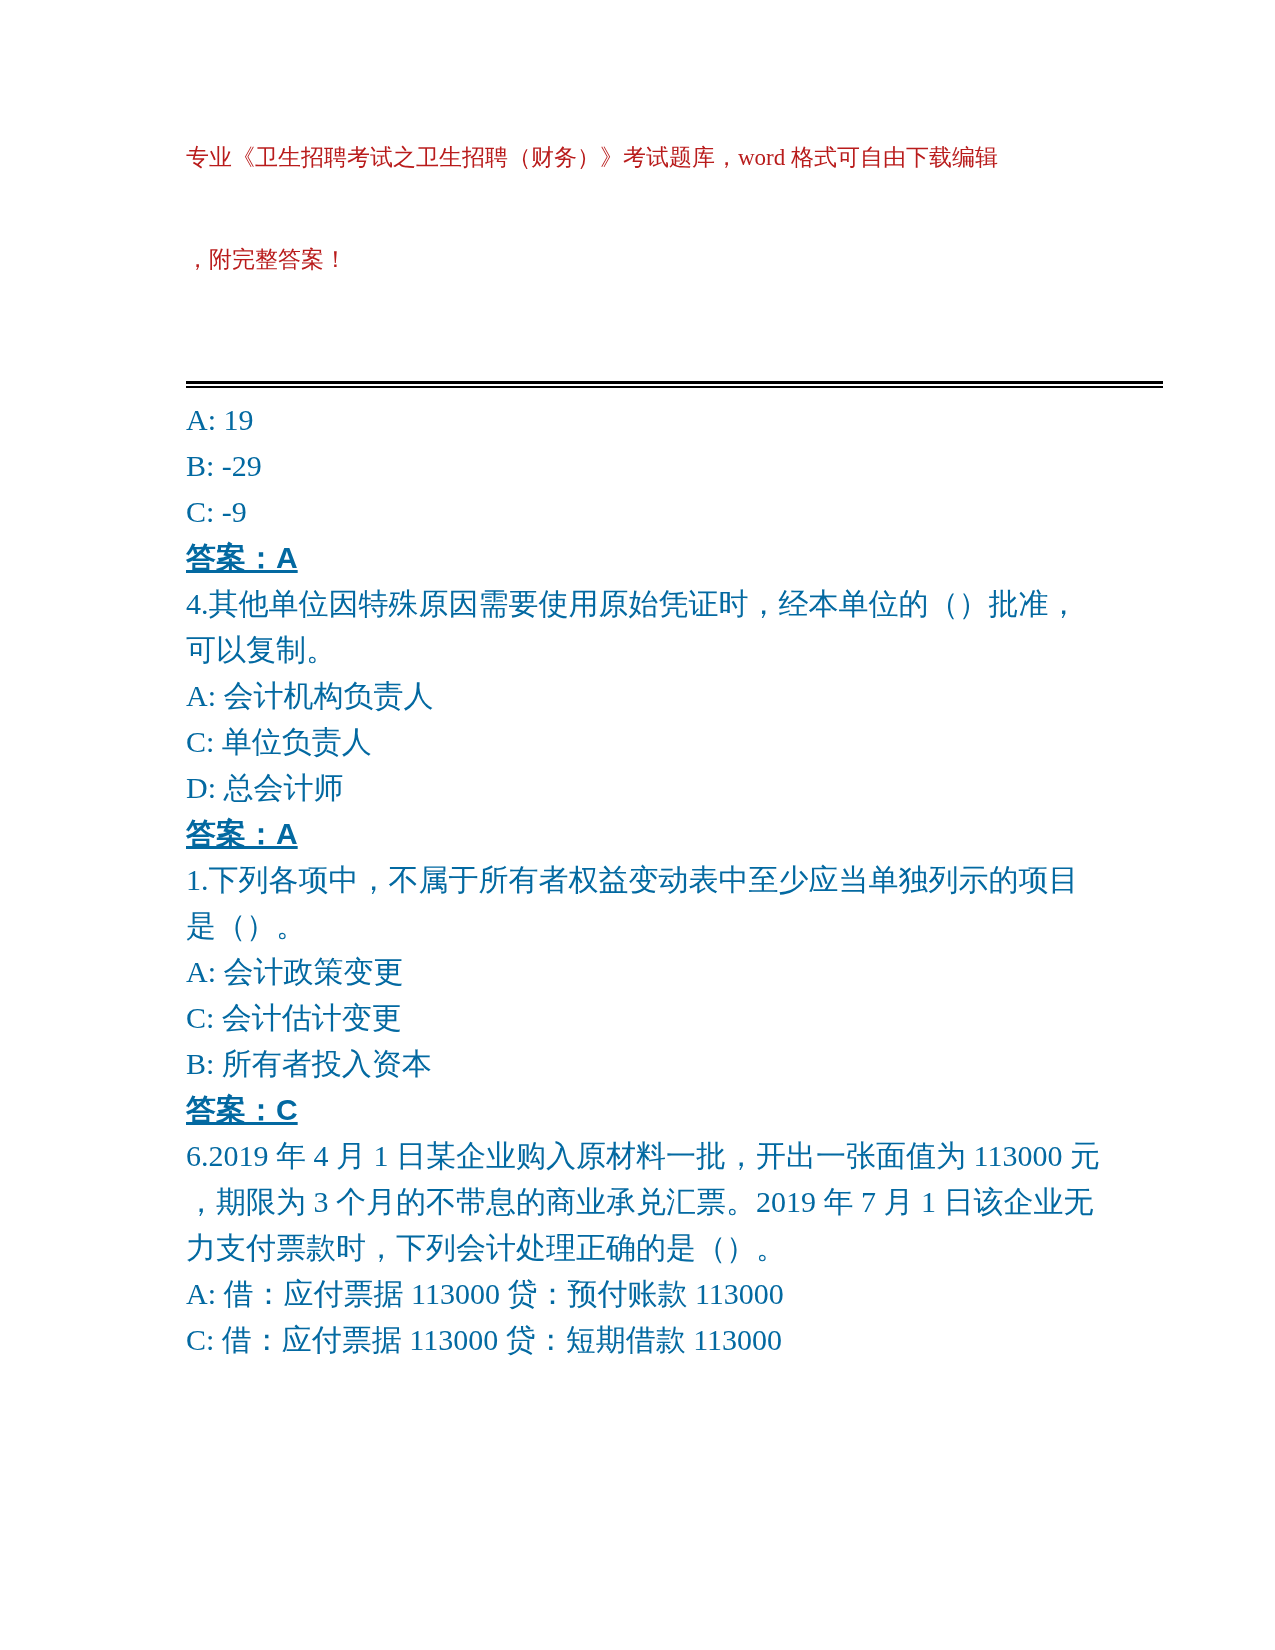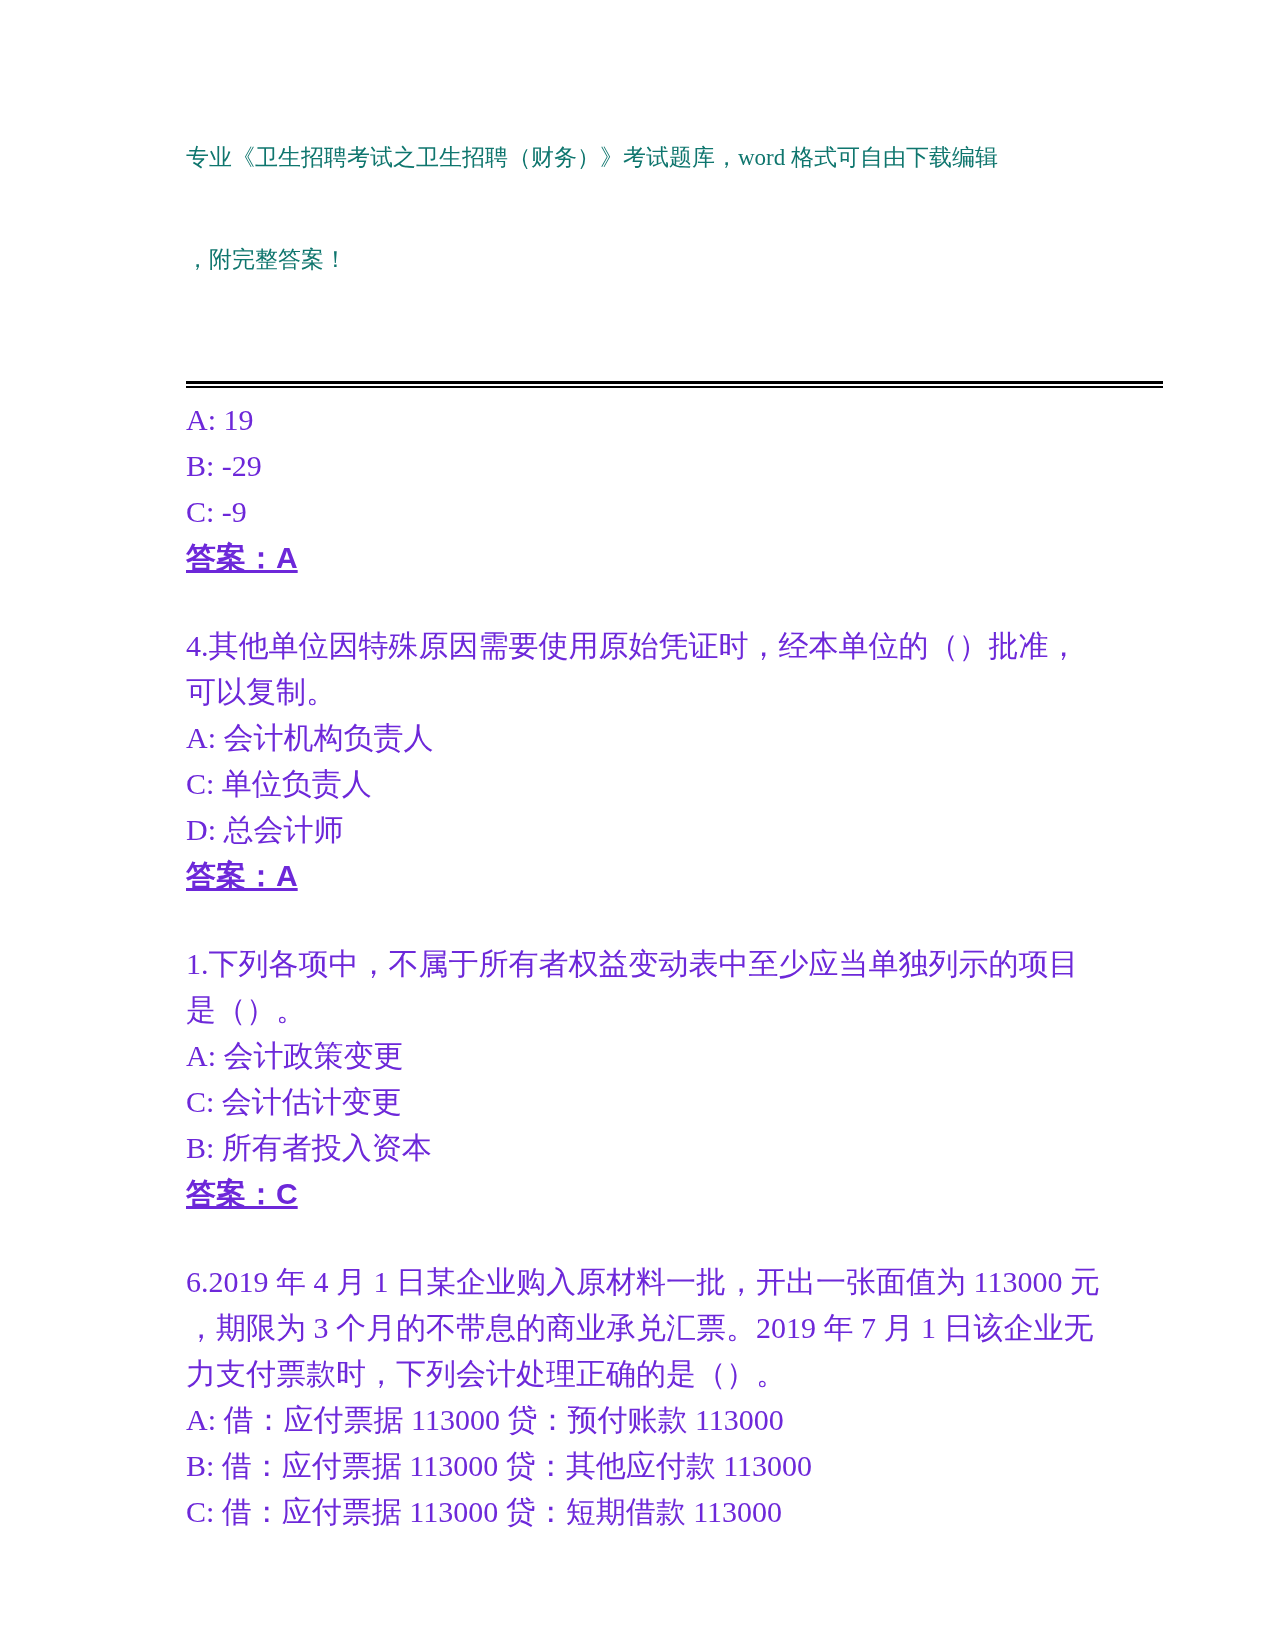--- a/index.html
+++ b/index.html
@@ -17,44 +17,43 @@
   }
   .content {
     margin-left: 186px;
     width: 977px; 
   }
   .doc-header {
     padding-top: 73px;
     font-family: "Liberation Serif", "DejaVu Serif", serif;
     font-size: 23px;
     line-height: 34px;
-    color: #0f766e;
+    color: #b91c1c;
     white-space: pre;
   }
   .double-rule {
     margin-top: 36px;
     height: 2px;              
     border-top: 3px solid #000000;
     border-bottom: 2px solid #000000;
     width: 977px;
   }
   .questions {
     font-family: "Liberation Serif", "DejaVu Serif", serif;
     font-size: 30px;
     line-height: 46px;
   }
   .question {
-    margin-top: 42px;
   }
   .question:first-child {
     margin-top: 9px;
   }
   .q-line {
     white-space: pre;
-    color: #6d28d9;
+    color: #0369a1;
   }
   .answer-line {
     font-family: "Liberation Sans", "DejaVu Sans", sans-serif;
     font-weight: 700;
     text-decoration: underline;
   }
 </style>
 </head>
 <body>
 
@@ -89,19 +88,18 @@
           <div class="q-line option-line">A: 会计政策变更</div>
           <div class="q-line option-line">C: 会计估计变更</div>
           <div class="q-line option-line">B: 所有者投入资本</div>
           <div class="q-line answer-line">答案：C</div>
         </section>
         <section class="question">
           <div class="q-line text-line">6.2019 年 4 月 1 日某企业购入原材料一批，开出一张面值为 113000 元</div>
           <div class="q-line text-line">，期限为 3 个月的不带息的商业承兑汇票。2019 年 7 月 1 日该企业无</div>
           <div class="q-line text-line">力支付票款时，下列会计处理正确的是（）。</div>
           <div class="q-line option-line">A: 借：应付票据 113000 贷：预付账款 113000</div>
-          <div class="q-line option-line">B: 借：应付票据 113000 贷：其他应付款 113000</div>
           <div class="q-line option-line">C: 借：应付票据 113000 贷：短期借款 113000</div>
         </section>
       </main>
 
   </div>
 </div>
 
 </body></html>

